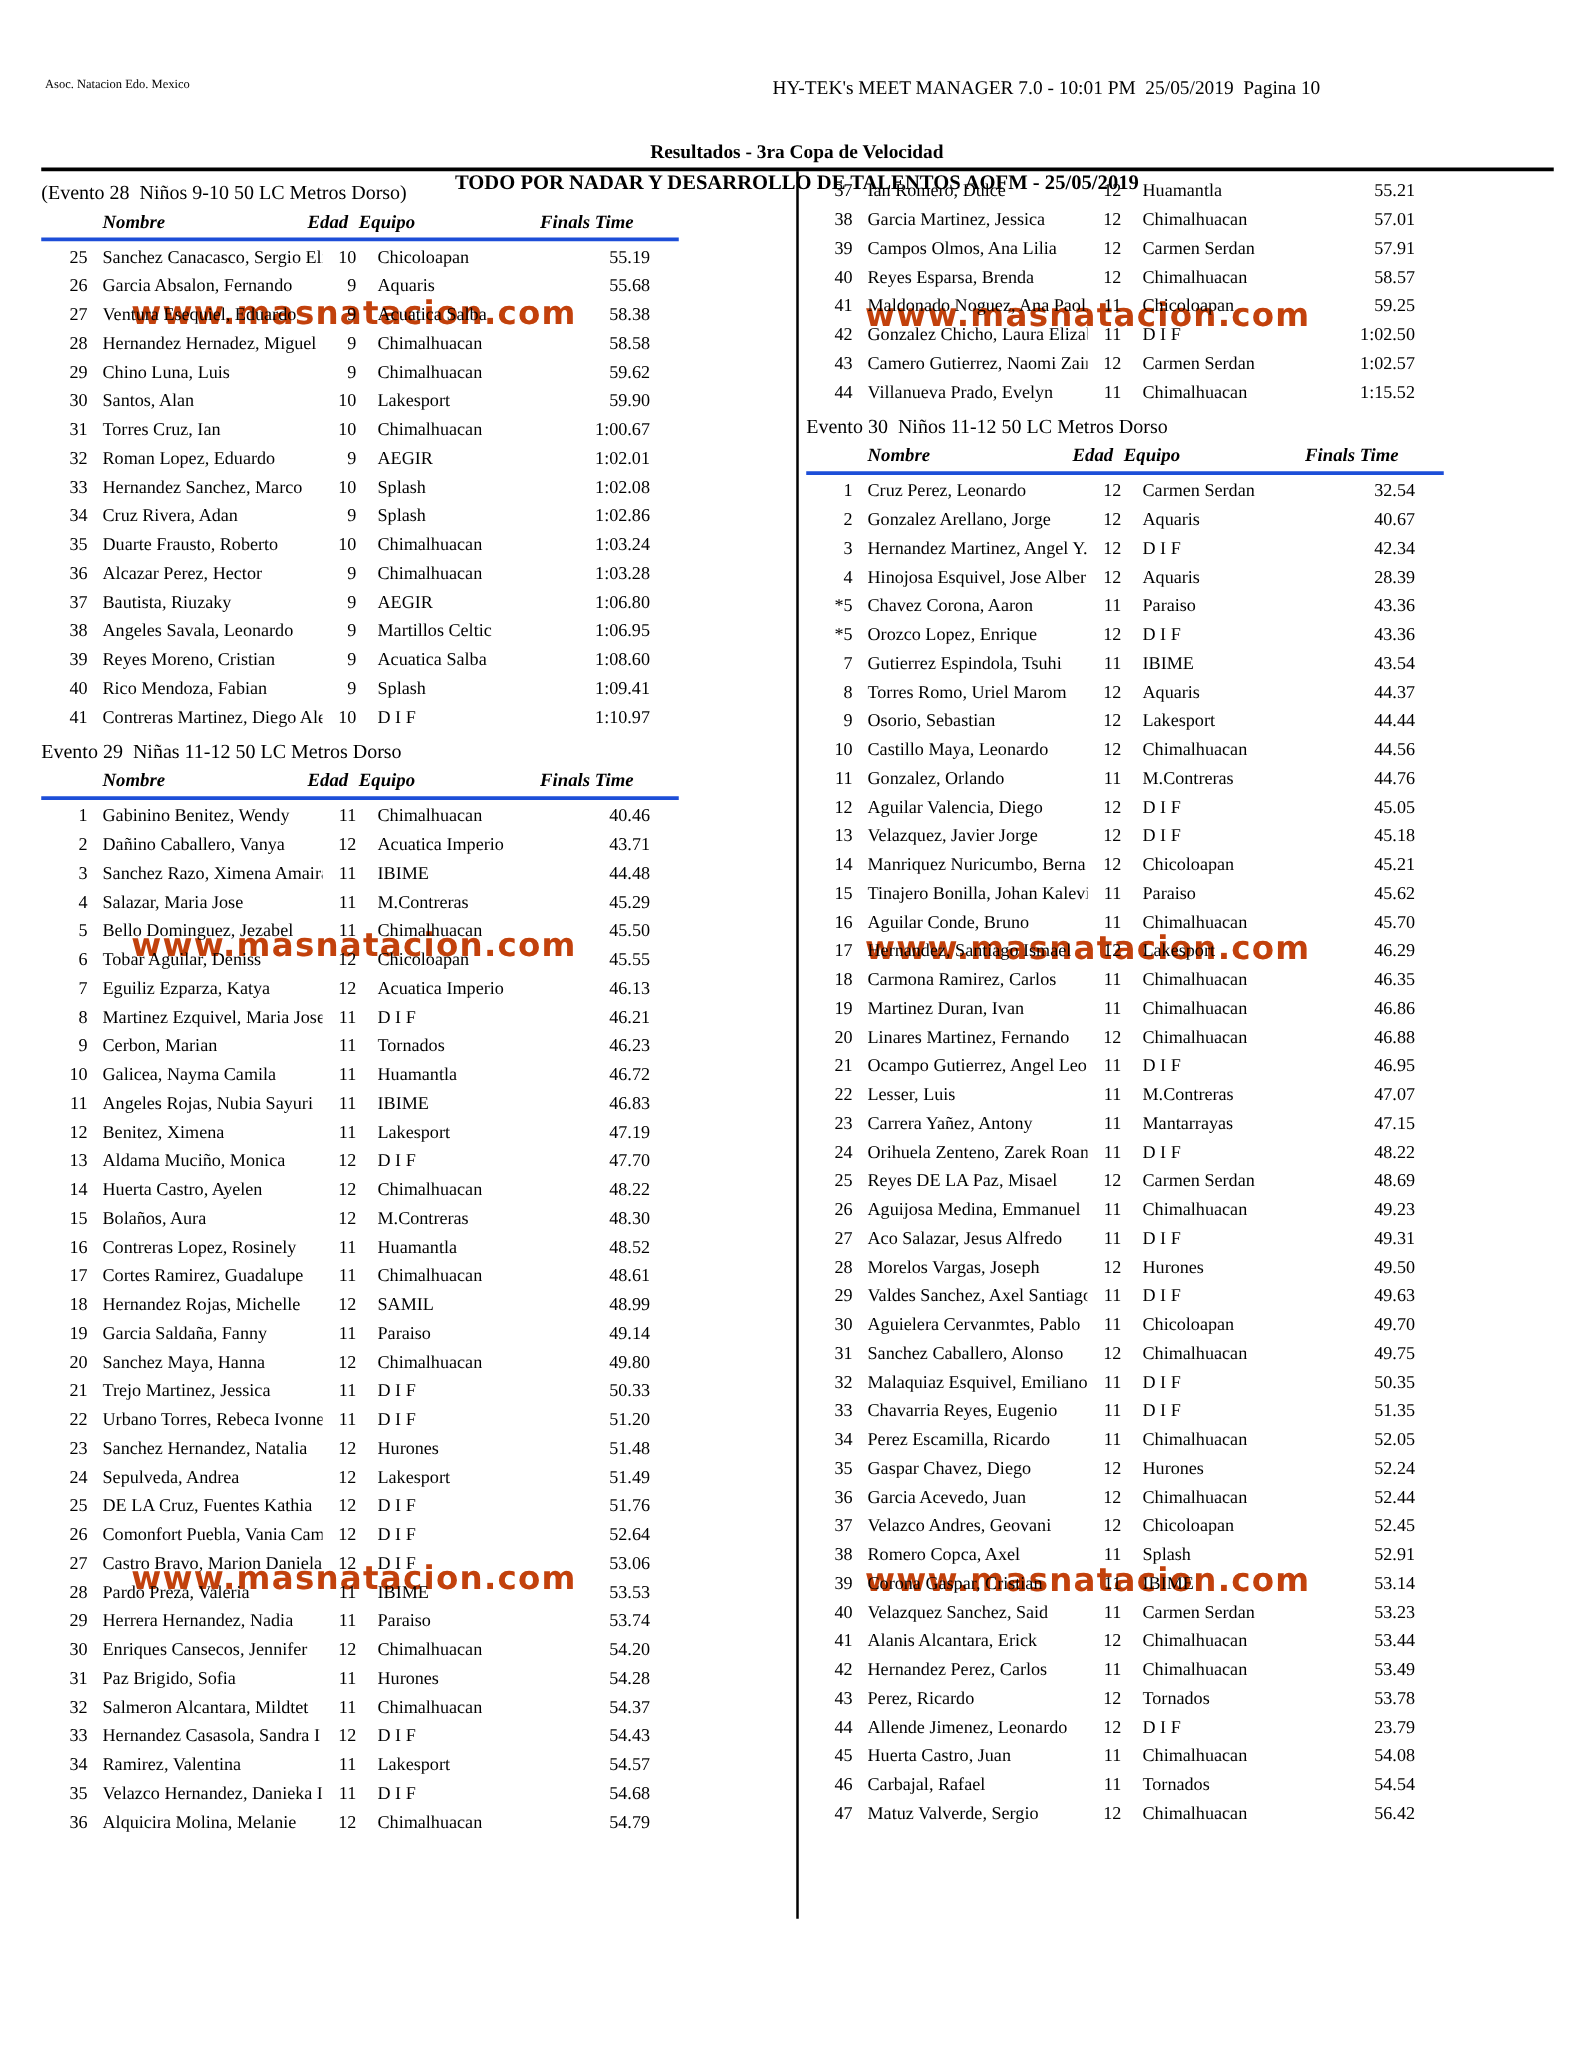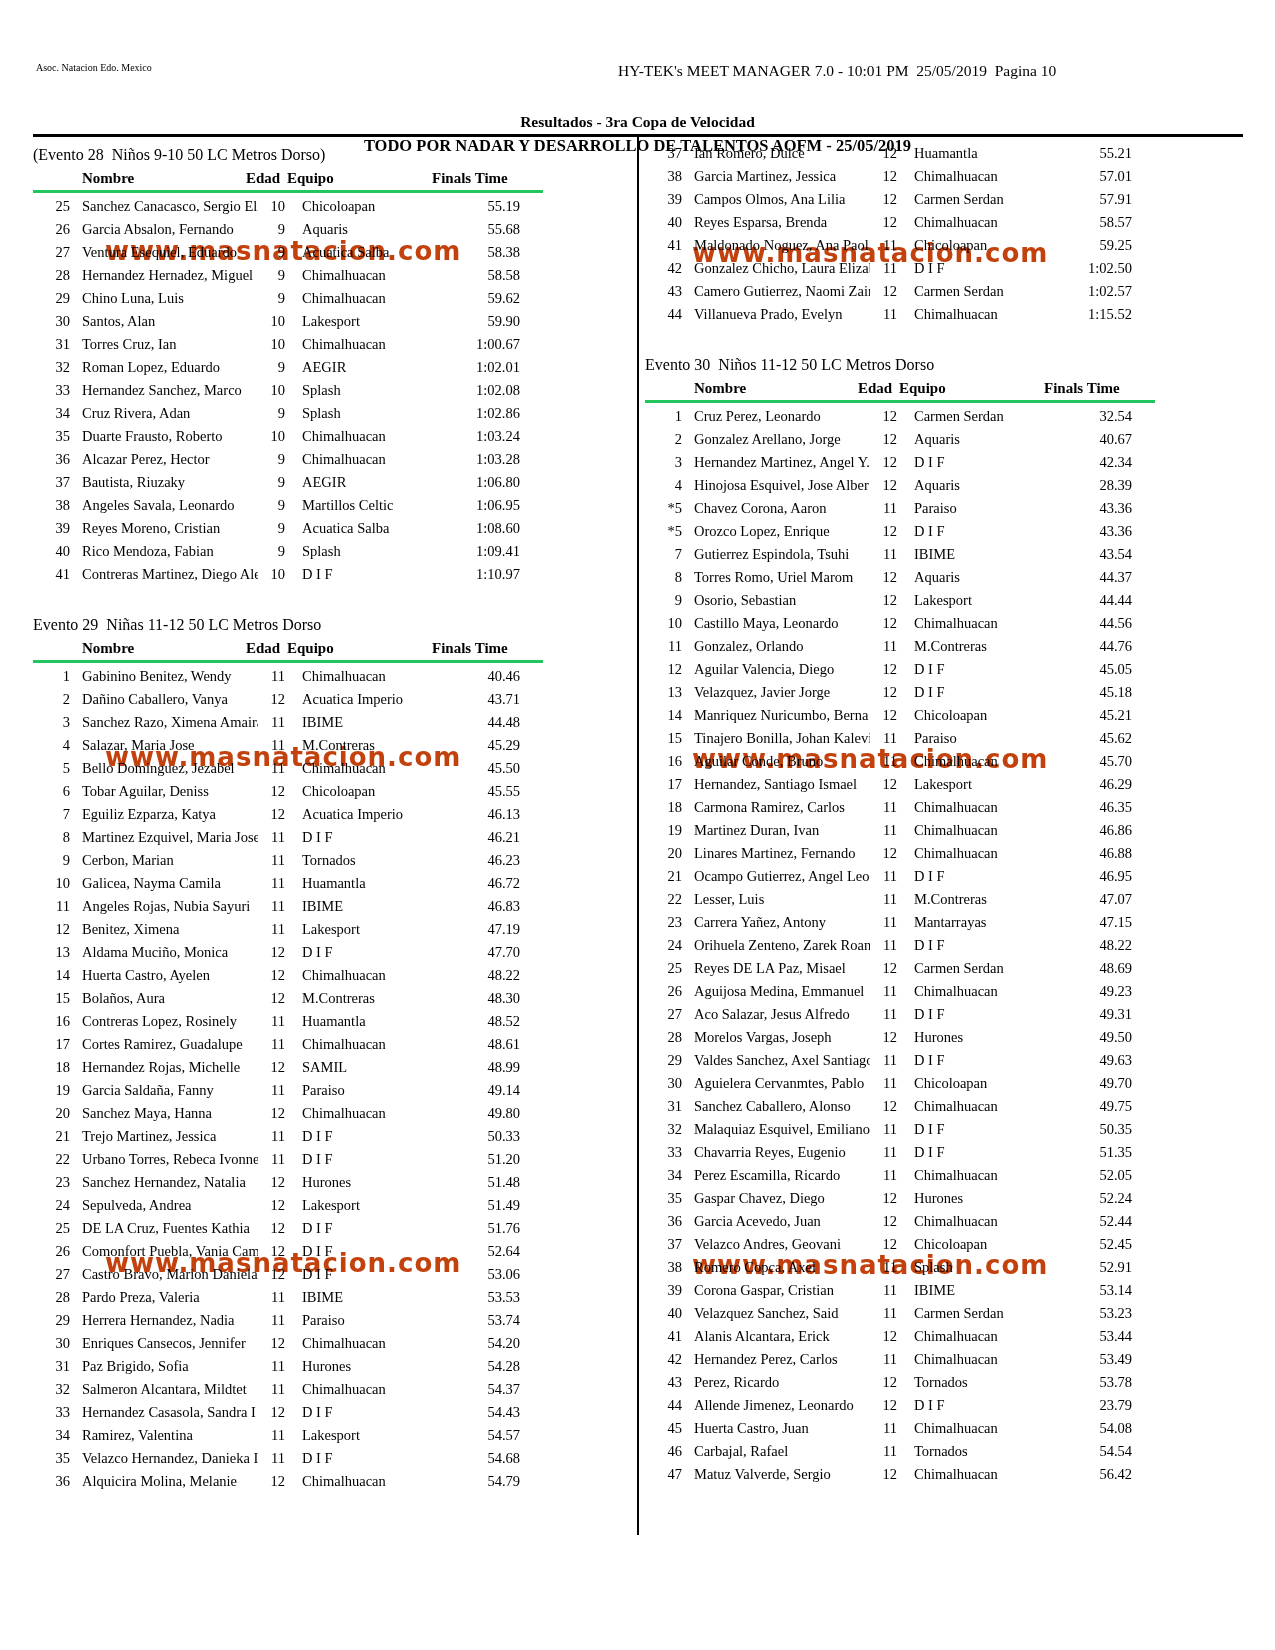--- a/index.html
+++ b/index.html
@@ -16,32 +16,33 @@
   .manager { position: absolute; left: 618px; top: 62px; font-size: 15.5px; white-space: pre; }
   .title { position: absolute; left: 0; top: 88px; width: 100%; text-align: center; font-weight: bold; font-size: 16.5px; margin-top: 48px; }
   .subtitle { position: absolute; left: 0; top: 113px; width: 100%; text-align: center; font-weight: bold; font-size: 15.5px; }
   .top-rule { position: absolute; left: 33px; top: 134px; width: 1210px; height: 3px; background: #000; }
   .divider { position: absolute; left: 637px; top: 137px; width: 2px; height: 1398px; background: #000; }
 
   .col { position: absolute; top: 137px; width: 512px; padding-top: 5px; z-index: 2; }
   .col-left  { left: 33px; }
   .col-right { left: 645px; }
 
-  .section + .section { margin-top: 26px; }
+  .section + .section { margin-top: 3px; }
   .event-title { font-weight: normal; font-size: 16px; line-height: 25px; white-space: pre; }
 
   .thead {
     position: relative;
     height: 23px;
     width: 510px;
-    border-bottom: 3px solid #22c55e;
+    border-bottom: 3px solid #1d4ed8;
     font-weight: bold;
     font-size: 15px;
     line-height: 23px;
     margin-bottom: 2px;
+    font-style: italic;
   }
   .th-nombre { position: absolute; left: 49px; }
   .th-edad   { position: absolute; left: 213px; }
   .th-equipo { position: absolute; left: 254px; }
   .th-finals { position: absolute; left: 399px; width: 88px; text-align: left; }
 
   .row {
     display: grid;
     grid-template-columns: 37px 12px 176px 27px 17px 130px 88px;
     width: 487px;

